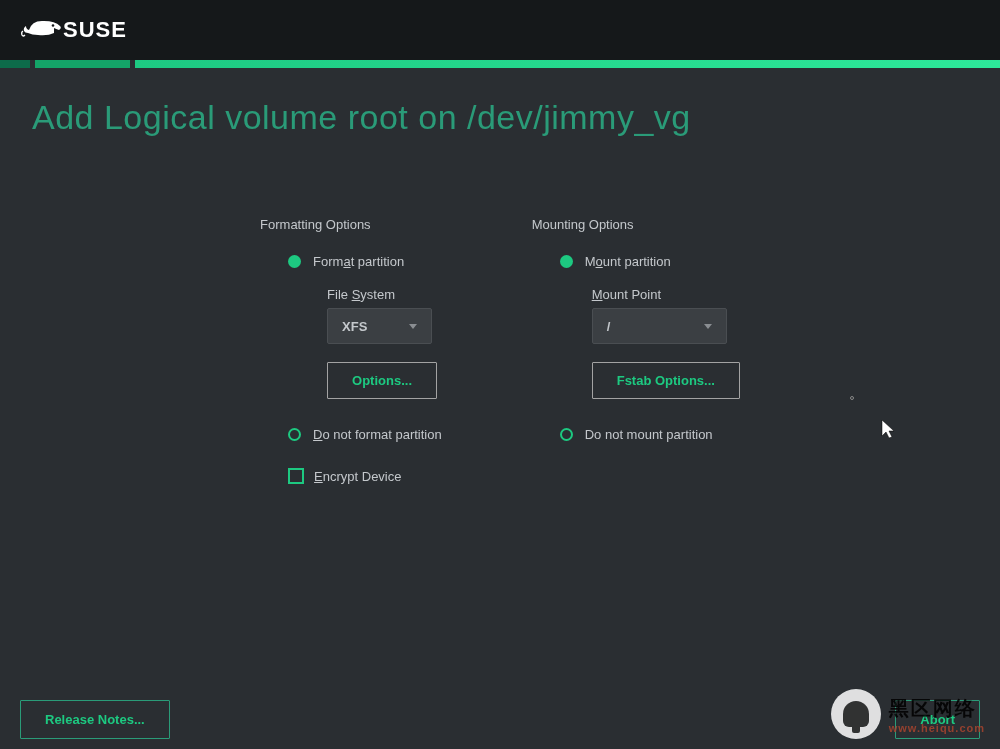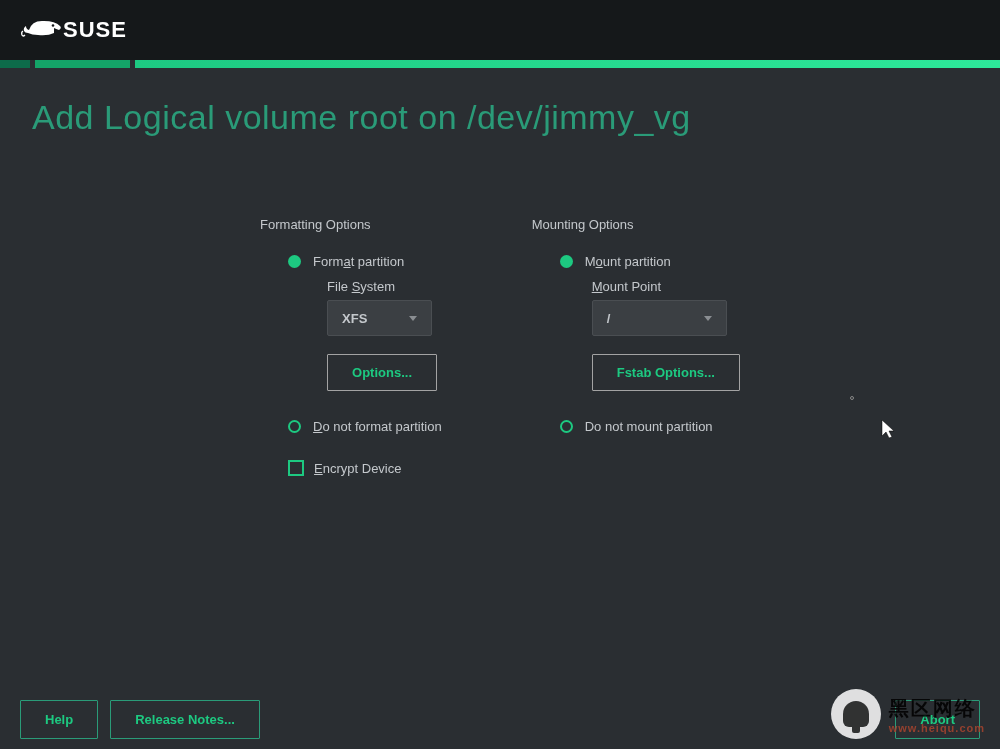--- a/index.html
+++ b/index.html
@@ -95,21 +95,21 @@
     .radio-label {
       font-size: 13px;
       white-space: nowrap;
     }
     .underline-first {
       text-decoration: underline;
     }
     .sub-label {
       font-size: 13px;
       margin-left: 67px;
-      margin-top: 8px;
+      margin-top: 16px;
       margin-bottom: 6px;
       text-align: center;
     }
     .dropdown {
       width: 105px;
       height: 36px;
       background: #3b3f43;
       border: 1px solid #4a4e52;
       border-radius: 2px;
       display: flex;
@@ -354,21 +354,20 @@
 <div class="decorative-dot"></div>
 
 <div class="cursor">
   <svg width="18" height="22" viewBox="0 0 18 22">
     <path d="M 2 2 L 2 18 L 6 14 L 9 20 L 12 19 L 9 13 L 14 13 Z" fill="#fff" stroke="#000" stroke-width="0.5"></path>
   </svg>
 </div>
 
 <div class="footer">
   <div class="footer-left">
-    <button class="footer-button">Help</button>
     <button class="footer-button">Release Notes...</button>
   </div>
   <div class="footer-right">
     <button class="footer-button">Abort</button>
   </div>
 </div>
 
 <div class="watermark">
   <div class="watermark-icon">
     <div class="watermark-mushroom"></div>

